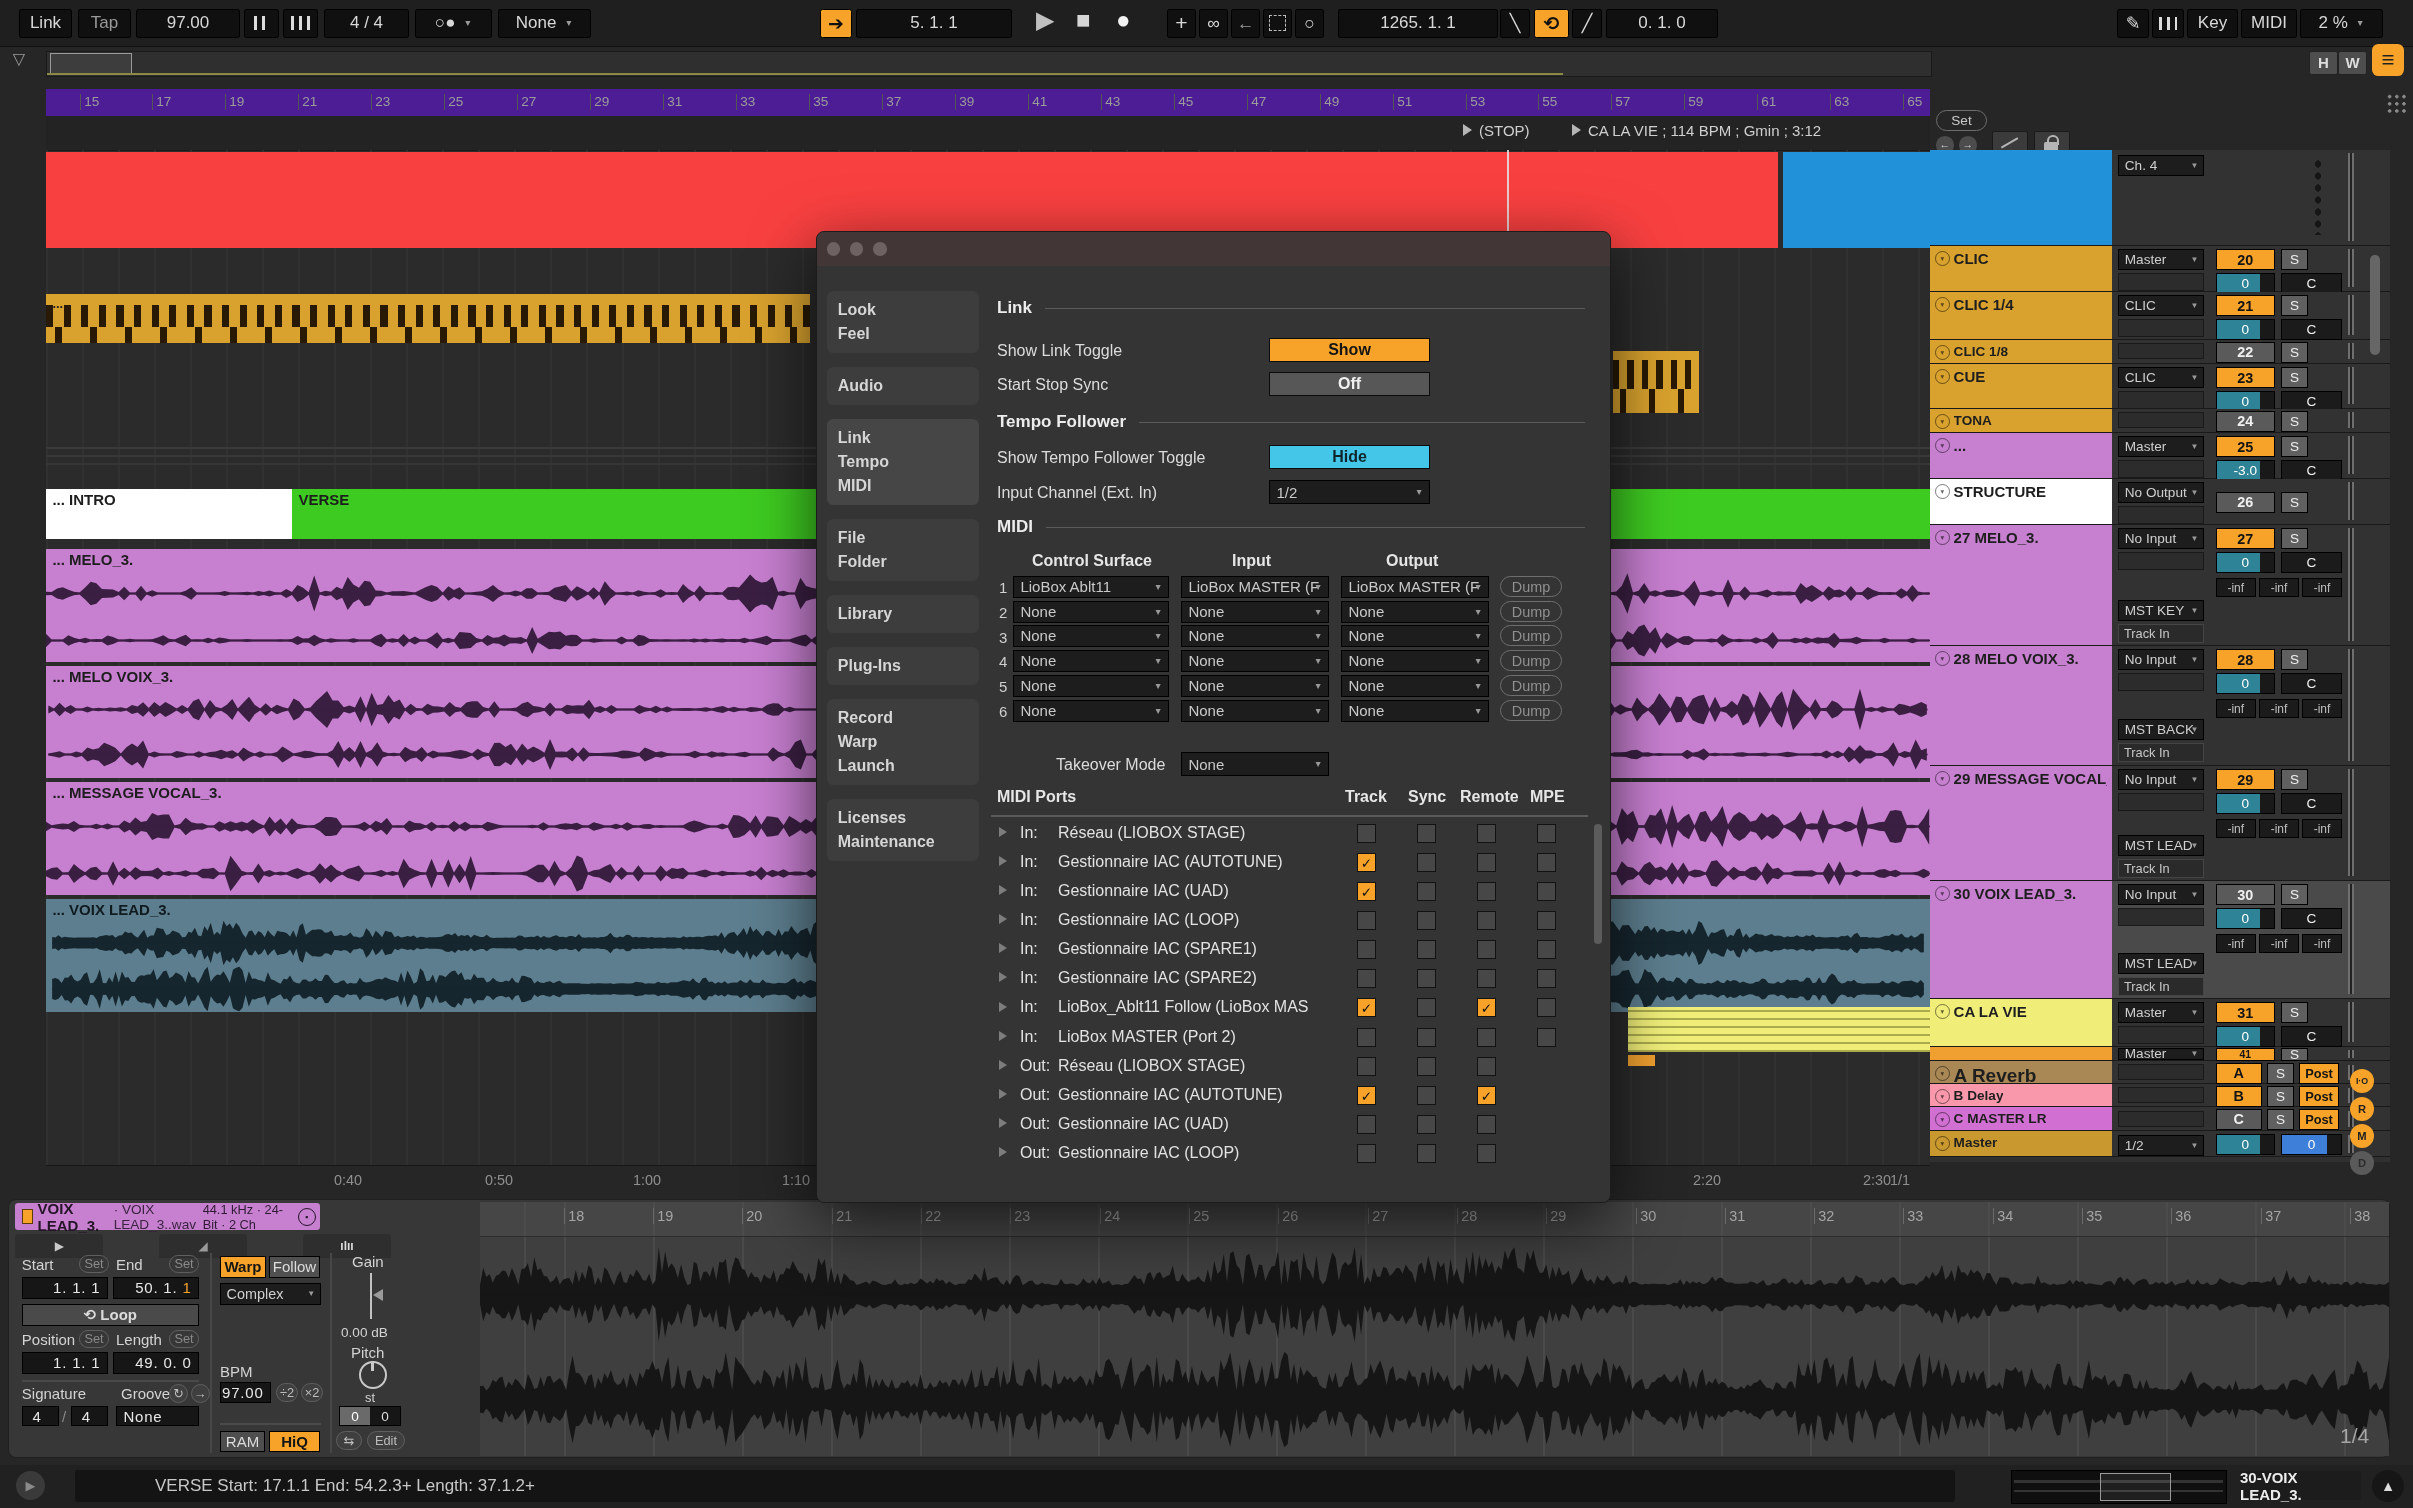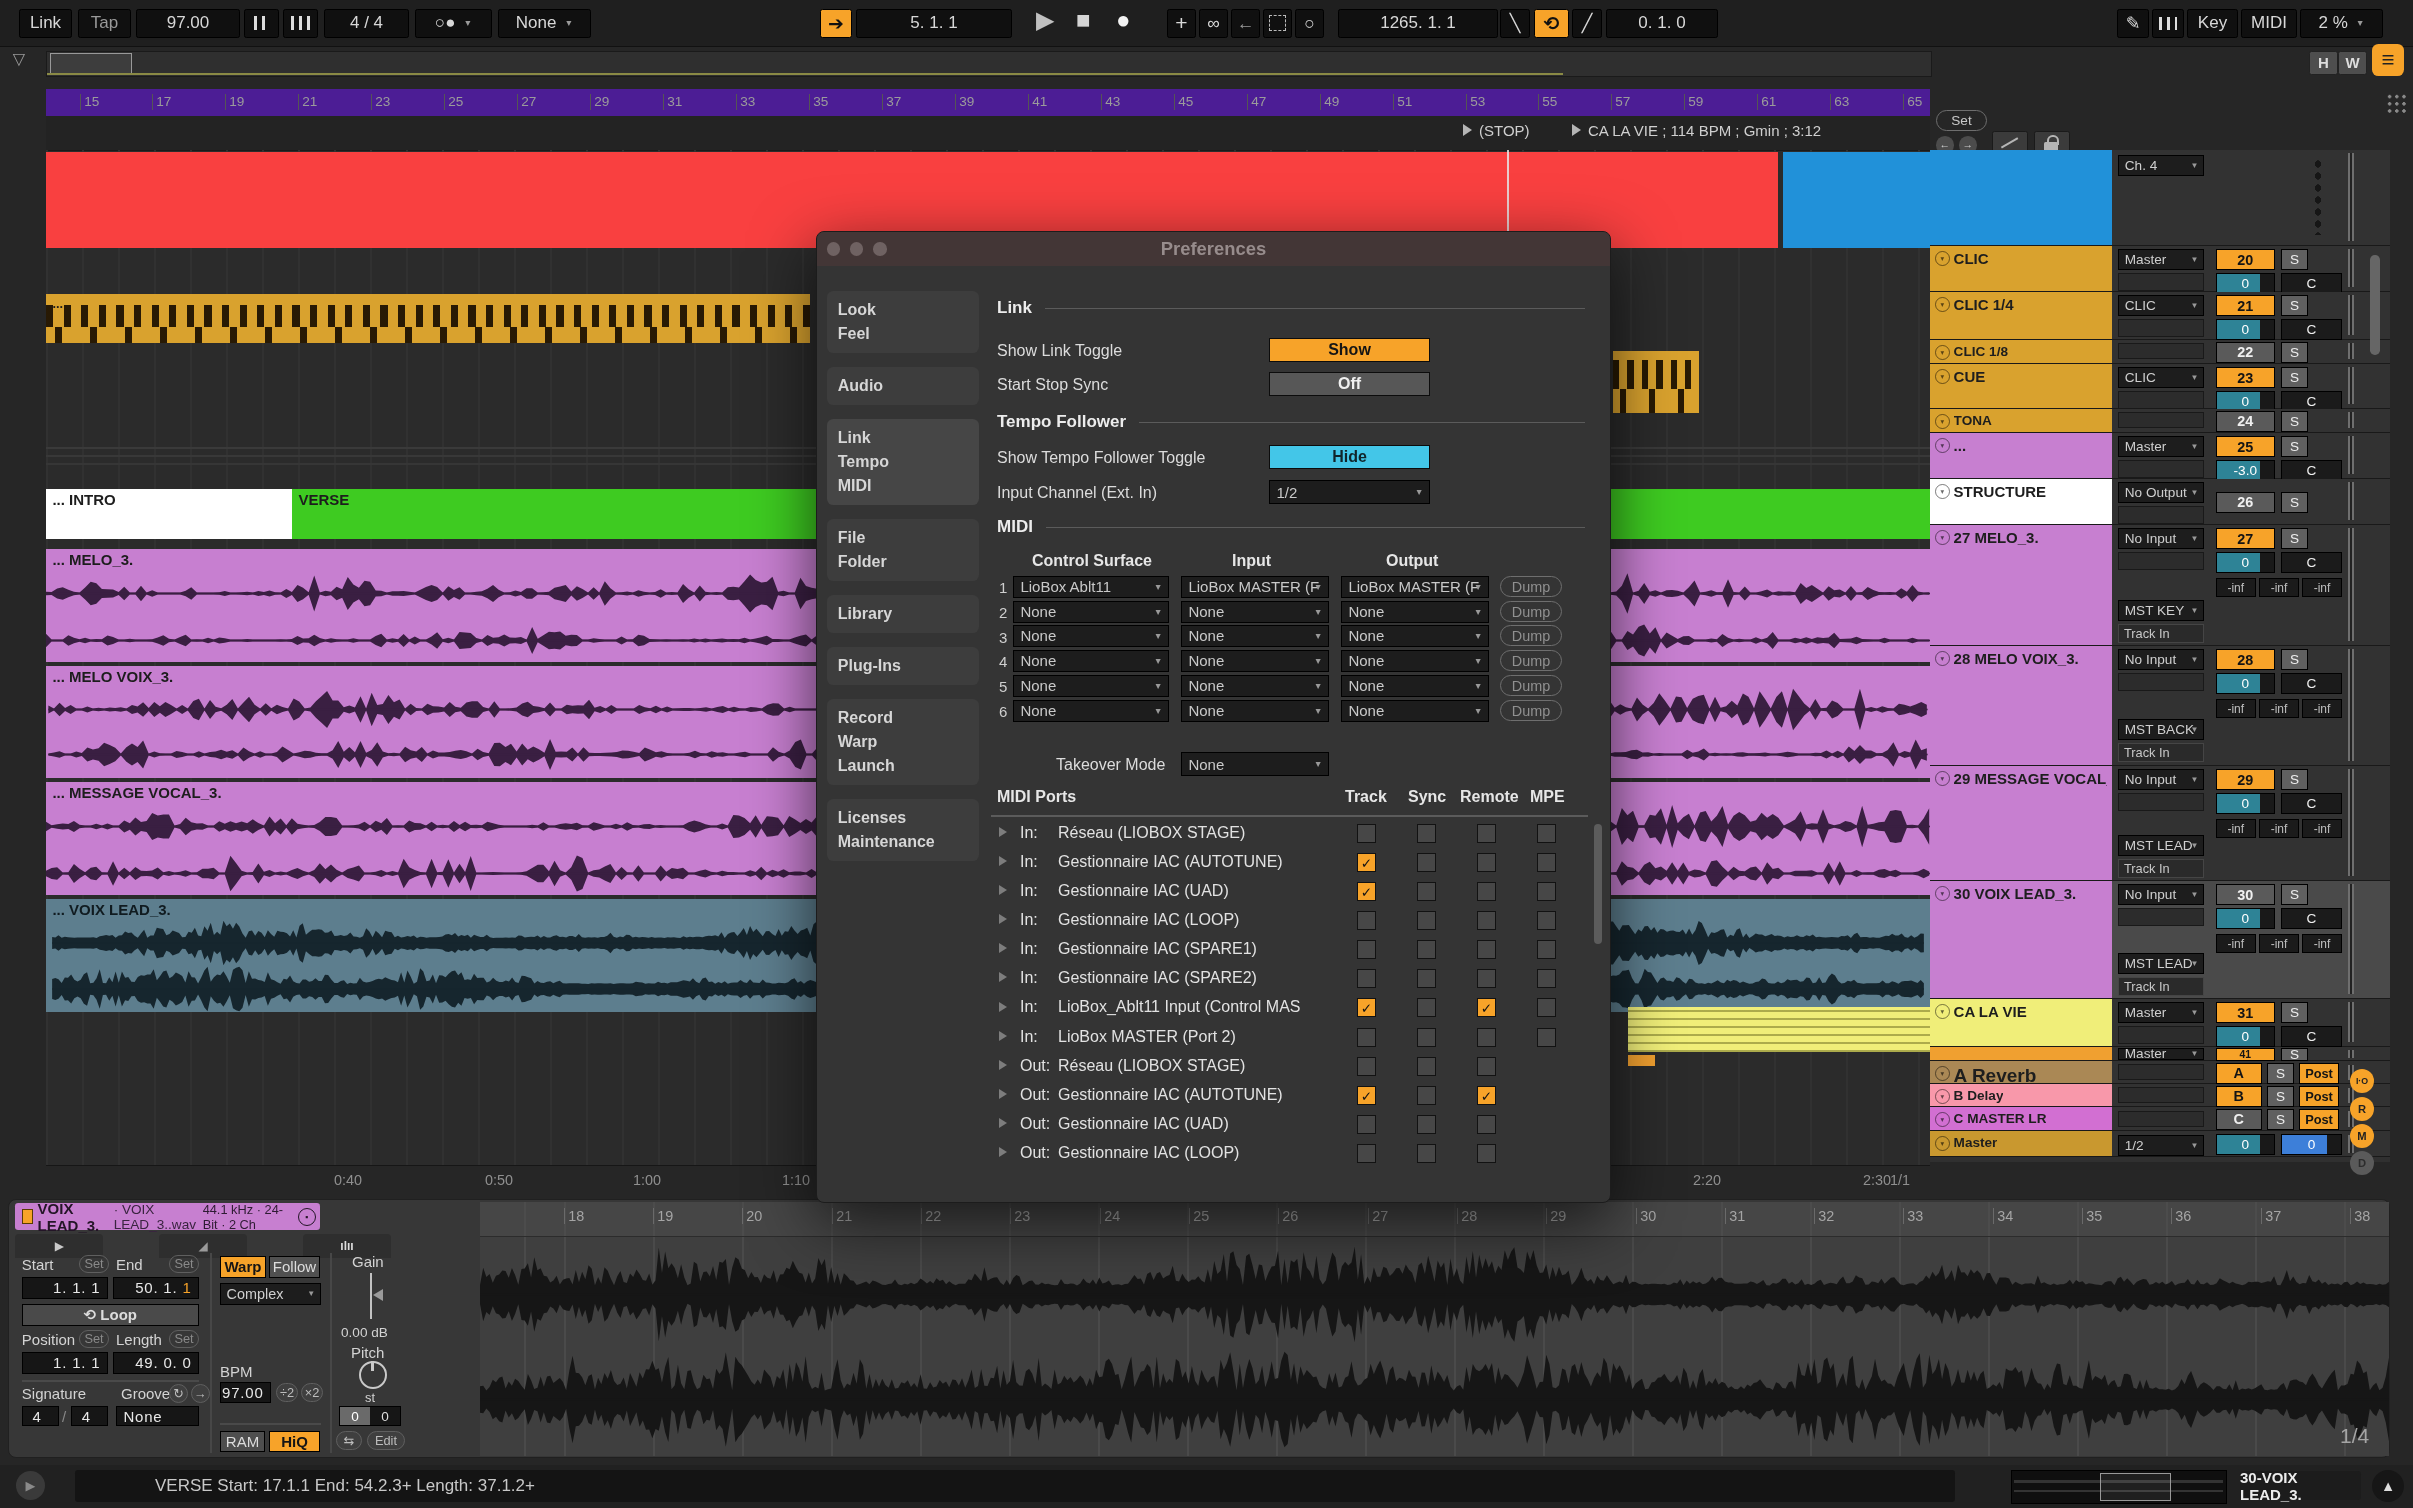--- a/index.html
+++ b/index.html
@@ -611,21 +611,20 @@
       </div>
     </div>
   <div class="abs" style="left:2370px;top:255px;width:9.6px;height:100px;background:#666;border-radius:4.8px;"></div>
   <div class="abs" style="left:2350px;top:1069px;width:24px;height:24px;border-radius:50%;background:#f7a329;color:#222;font-size:8.8px;font-weight:bold;display:flex;align-items:center;justify-content:center;">I·O</div>
   <div class="abs" style="left:2350px;top:1097px;width:24px;height:24px;border-radius:50%;background:#f7a329;color:#222;font-size:11.2px;font-weight:bold;display:flex;align-items:center;justify-content:center;">R</div>
   <div class="abs" style="left:2350px;top:1124px;width:24px;height:24px;border-radius:50%;background:#f7a329;color:#222;font-size:11.2px;font-weight:bold;display:flex;align-items:center;justify-content:center;">M</div>
   <div class="abs" style="left:2350px;top:1151px;width:24px;height:24px;border-radius:50%;background:#5a5a5a;color:#2c2c2c;font-size:11.2px;font-weight:bold;display:flex;align-items:center;justify-content:center;">D</div>
 
   <div id="dialog">
     <div id="dlg-titlebar">
-      <span id="dlg-title">Preferences</span>
       <span class="tlight"></span>
       <span class="tlight"></span>
       <span class="tlight"></span>
     </div>
     <div id="dlg-sidebar">
         <div class="sgroup">
           <div class="sitem">Look</div>
           <div class="sitem">Feel</div>
         </div>
         <div class="sgroup">
@@ -762,21 +761,21 @@
         <div class="cb" style="left: 720px; top: 118px;"></div>
         <div class="parrow" style="left: 182px; top: 150px;"></div>
         <div class="plabel" style="left: 203px; top: 147px;">In:</div>
         <div class="plabel" style="left: 241px; top: 147px;">Gestionnaire IAC (SPARE2)</div>
         <div class="cb" style="left: 540px; top: 147px;"></div>
         <div class="cb" style="left: 600px; top: 147px;"></div>
         <div class="cb" style="left: 660px; top: 147px;"></div>
         <div class="cb" style="left: 720px; top: 147px;"></div>
         <div class="parrow" style="left: 182px; top: 180px;"></div>
         <div class="plabel" style="left: 203px; top: 176px;">In:</div>
-        <div class="plabel" style="left: 241px; top: 176px;">LioBox_Ablt11 Input (Control MAS</div>
+        <div class="plabel" style="left: 241px; top: 176px;">LioBox_Ablt11 Follow (LioBox MAS</div>
         <div class="cb on" style="left: 540px; top: 176px;">✓</div>
         <div class="cb" style="left: 600px; top: 176px;"></div>
         <div class="cb on" style="left: 660px; top: 176px;">✓</div>
         <div class="cb" style="left: 720px; top: 176px;"></div>
         <div class="parrow" style="left: 182px; top: 209px;"></div>
         <div class="plabel" style="left: 203px; top: 206px;">In:</div>
         <div class="plabel" style="left: 241px; top: 206px;">LioBox MASTER (Port 2)</div>
         <div class="cb" style="left: 540px; top: 206px;"></div>
         <div class="cb" style="left: 600px; top: 206px;"></div>
         <div class="cb" style="left: 660px; top: 206px;"></div>

